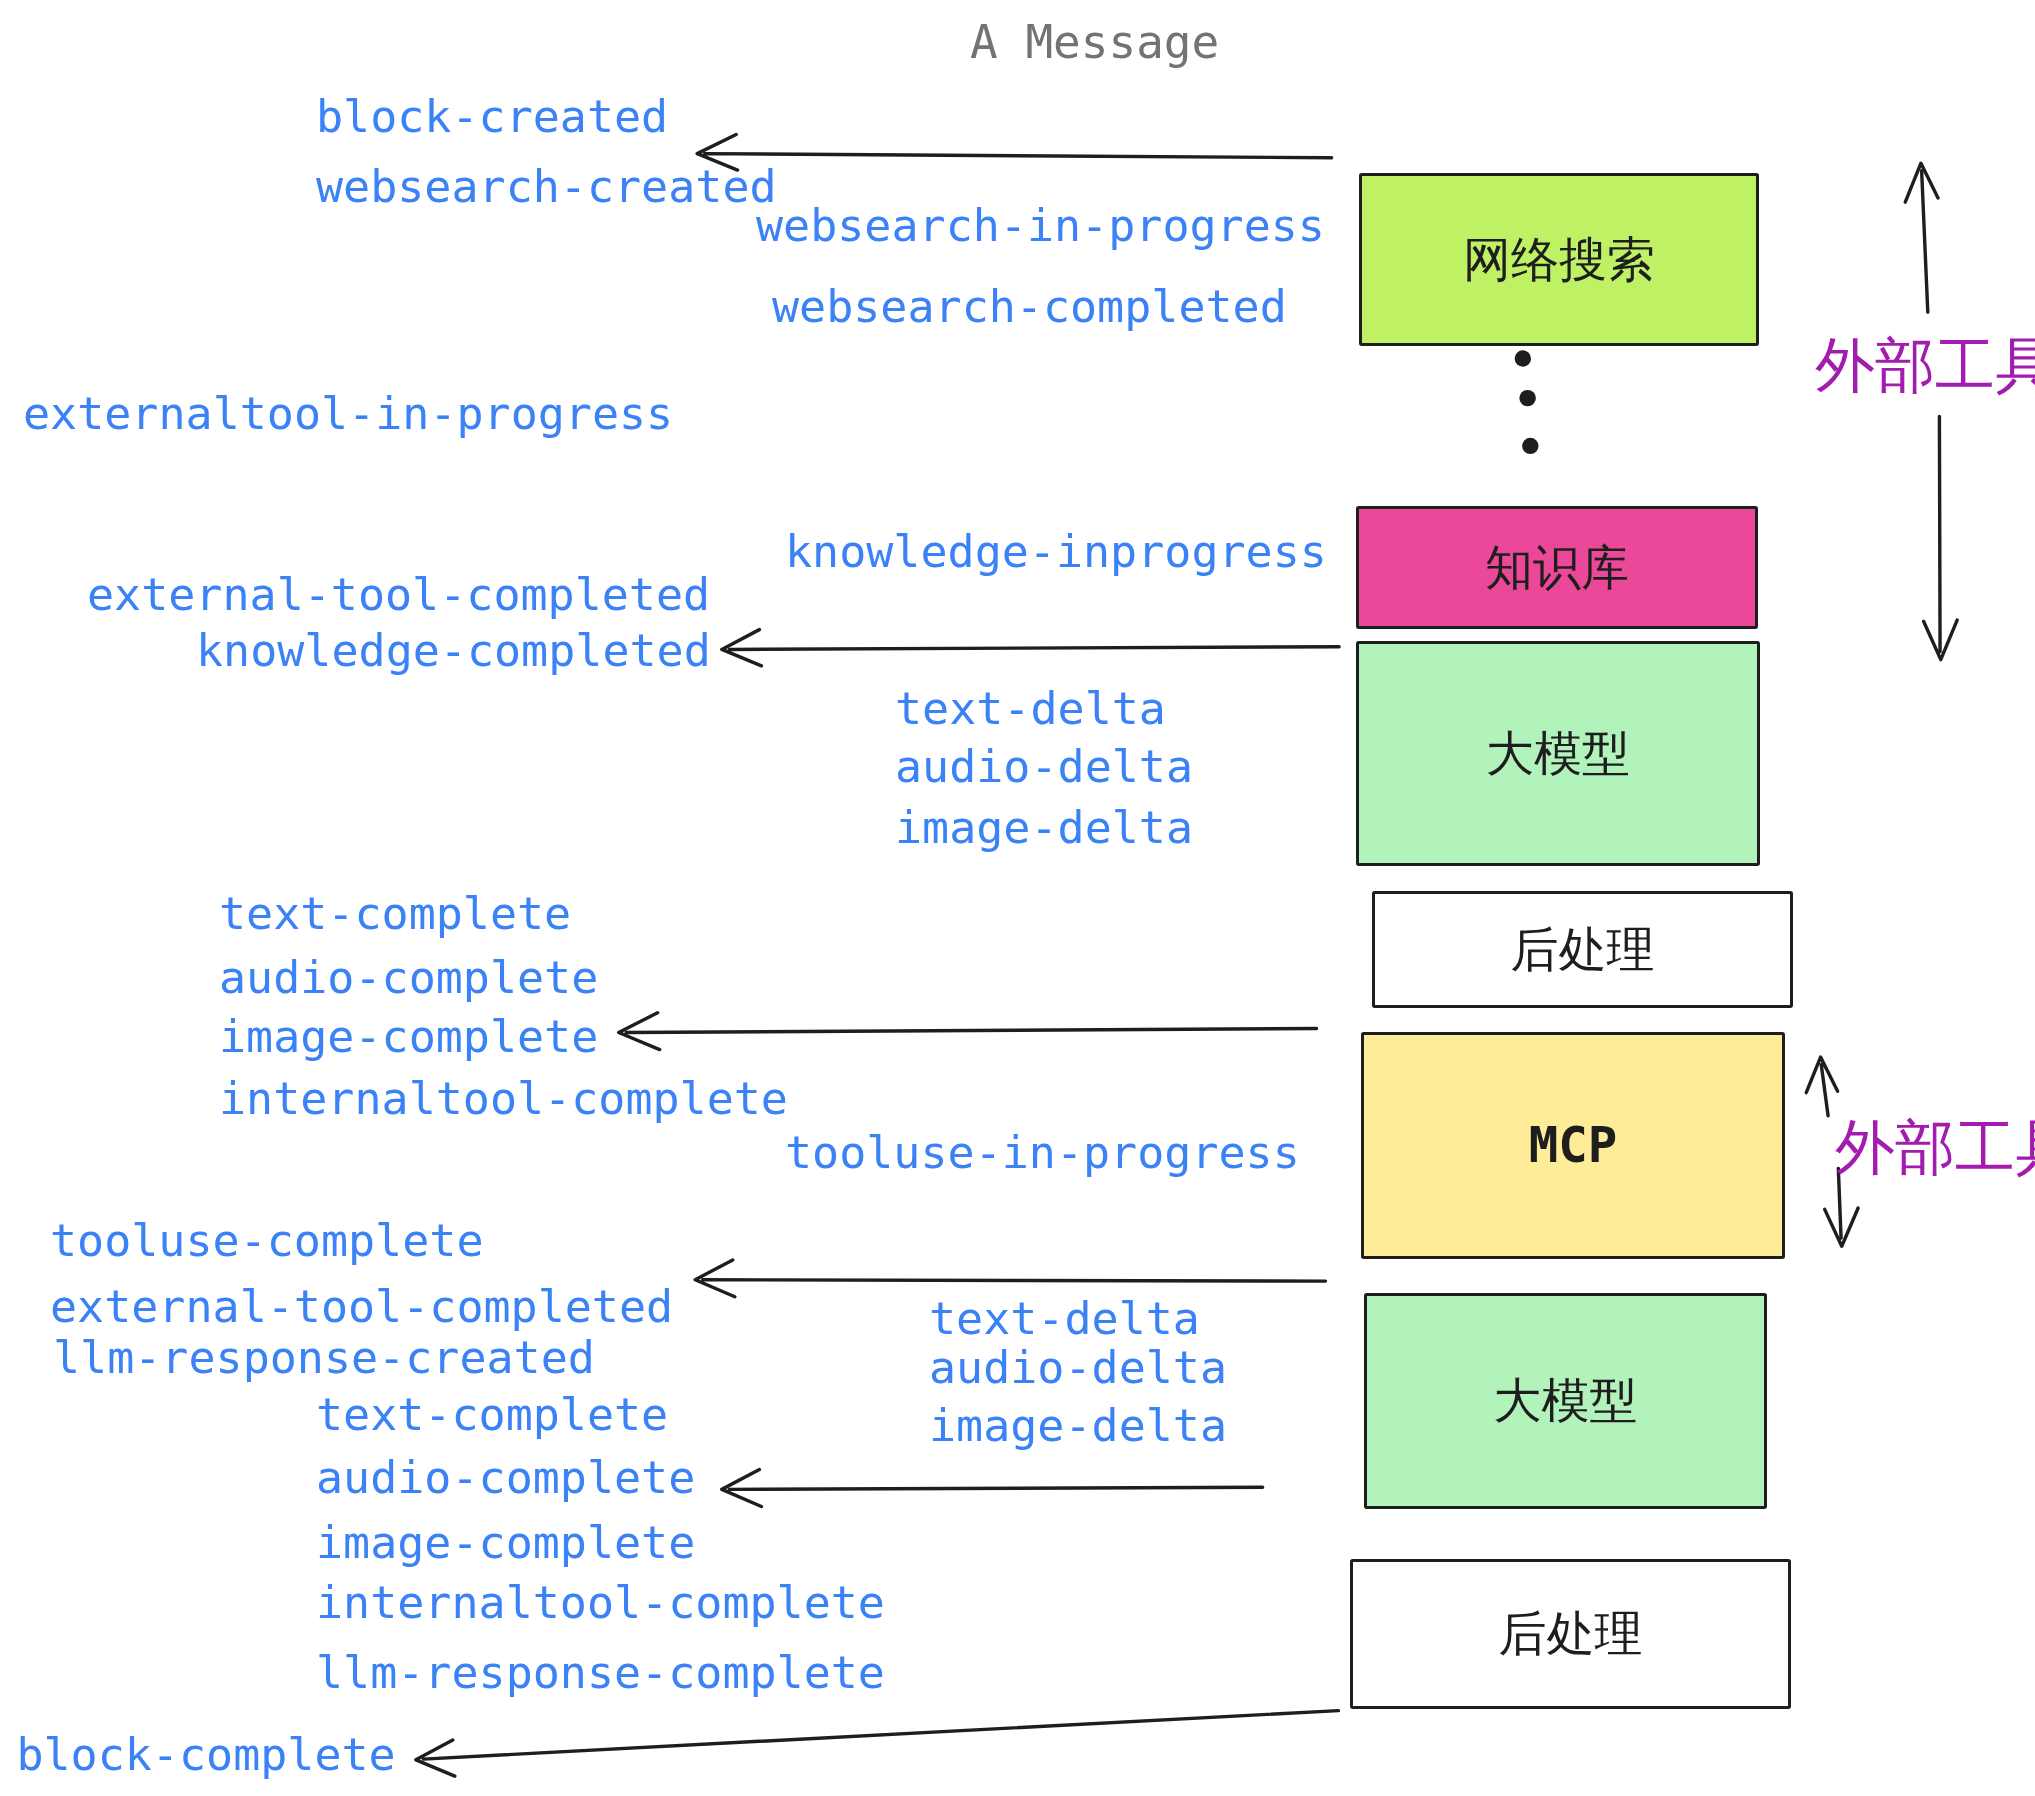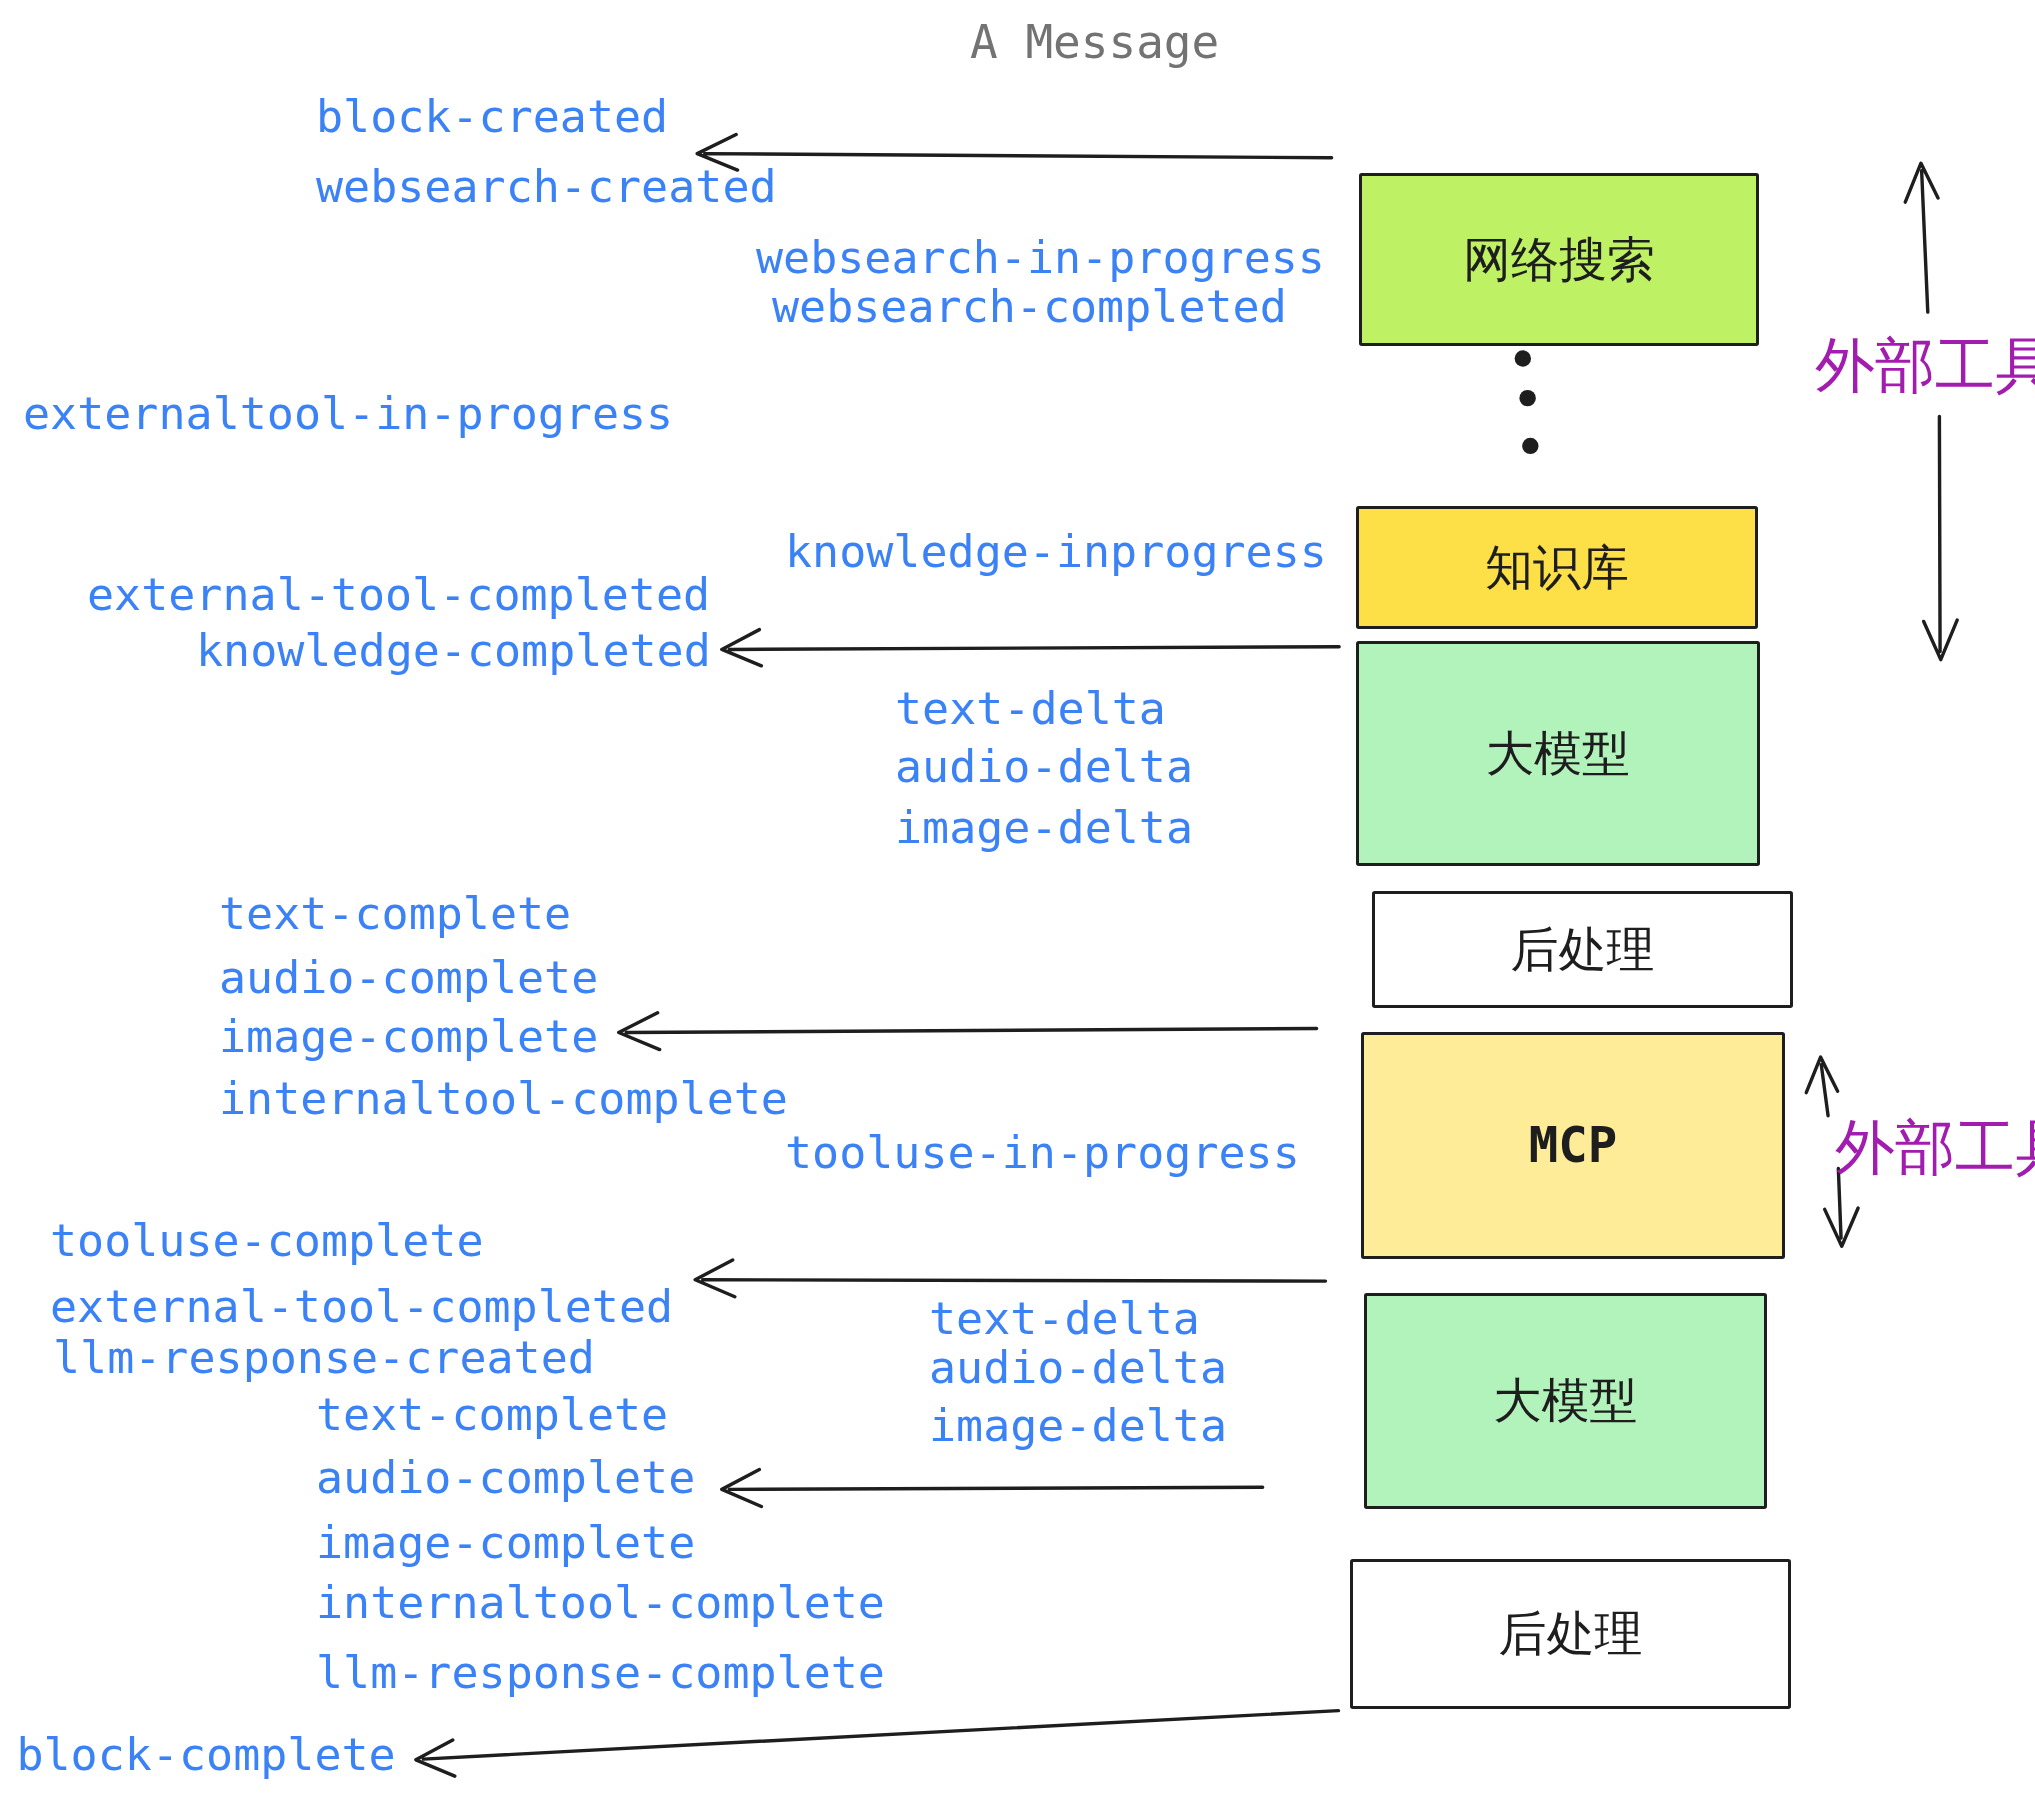--- a/index.html
+++ b/index.html
@@ -60,21 +60,21 @@
   <path class="stroke" d="M2840 610 L2841 954 M2817 910 L2842 966 L2866 908"></path>
 
   <path class="stroke" d="M2677 1634 L2667 1559 M2645 1600 L2666 1548 L2691 1598"></path>
   <path class="stroke" d="M2692 1711 L2696 1813 M2672 1771 L2697 1825 L2721 1769"></path>
 </svg>
 
 <div class="title" style="left:970px;top:15px;">A Message</div>
 
 <div class="evt" style="left:316px;top:92px;">block-created</div>
 <div class="evt" style="left:316px;top:162px;">websearch-created</div>
-<div class="evt" style="left:756px;top:201px;margin-top:32px;">websearch-in-progress</div>
+<div class="evt" style="left:756px;top:201px;">websearch-in-progress</div>
 <div class="evt" style="left:756px;top:282px;margin-left:16px;">websearch-completed</div>
 <div class="evt" style="left:23px;top:389px;">externaltool-in-progress</div>
 <div class="evt" style="left:785px;top:527px;">knowledge-inprogress</div>
 <div class="evt" style="left:87px;top:570px;">external-tool-completed</div>
 <div class="evt" style="left:196px;top:626px;">knowledge-completed</div>
 <div class="evt" style="left:895px;top:684px;">text-delta</div>
 <div class="evt" style="left:895px;top:742px;">audio-delta</div>
 <div class="evt" style="left:895px;top:803px;">image-delta</div>
 <div class="evt" style="left:219px;top:889px;">text-complete</div>
 <div class="evt" style="left:219px;top:953px;">audio-complete</div>
@@ -91,21 +91,21 @@
 <div class="evt" style="left:316px;top:1453px;">audio-complete</div>
 <div class="evt" style="left:316px;top:1518px;">image-complete</div>
 <div class="evt" style="left:316px;top:1578px;">internaltool-complete</div>
 <div class="evt" style="left:316px;top:1648px;text-align:center;">llm-response-complete</div>
 <div class="evt" style="left:16.4px;top:1730px;">block-complete</div>
 
 <div class="box" style="left: 1359px; top: 173px; width: 400px; height: 173px; background-color: #bef264;">
   <span class="lbl">网络搜索</span>
 </div>
 
-<div class="box" style="left: 1356px; top: 506px; width: 402px; height: 123px; background-color: #fde047;">
+<div class="box" style="left: 1356px; top: 506px; width: 402px; height: 123px; background-color: #ec4899;">
   <span class="lbl">知识库</span>
 </div>
 
 <div class="box" style="left: 1356px; top: 641px; width: 404px; height: 225px; background-color: rgb(178, 242, 187);">
   <span class="lbl">大模型</span>
 </div>
 
 <div class="box" style="left: 1372px; top: 891px; width: 421px; height: 117px; background-color: rgb(255, 255, 255);">
   <span class="lbl">后处理</span>
 </div>

